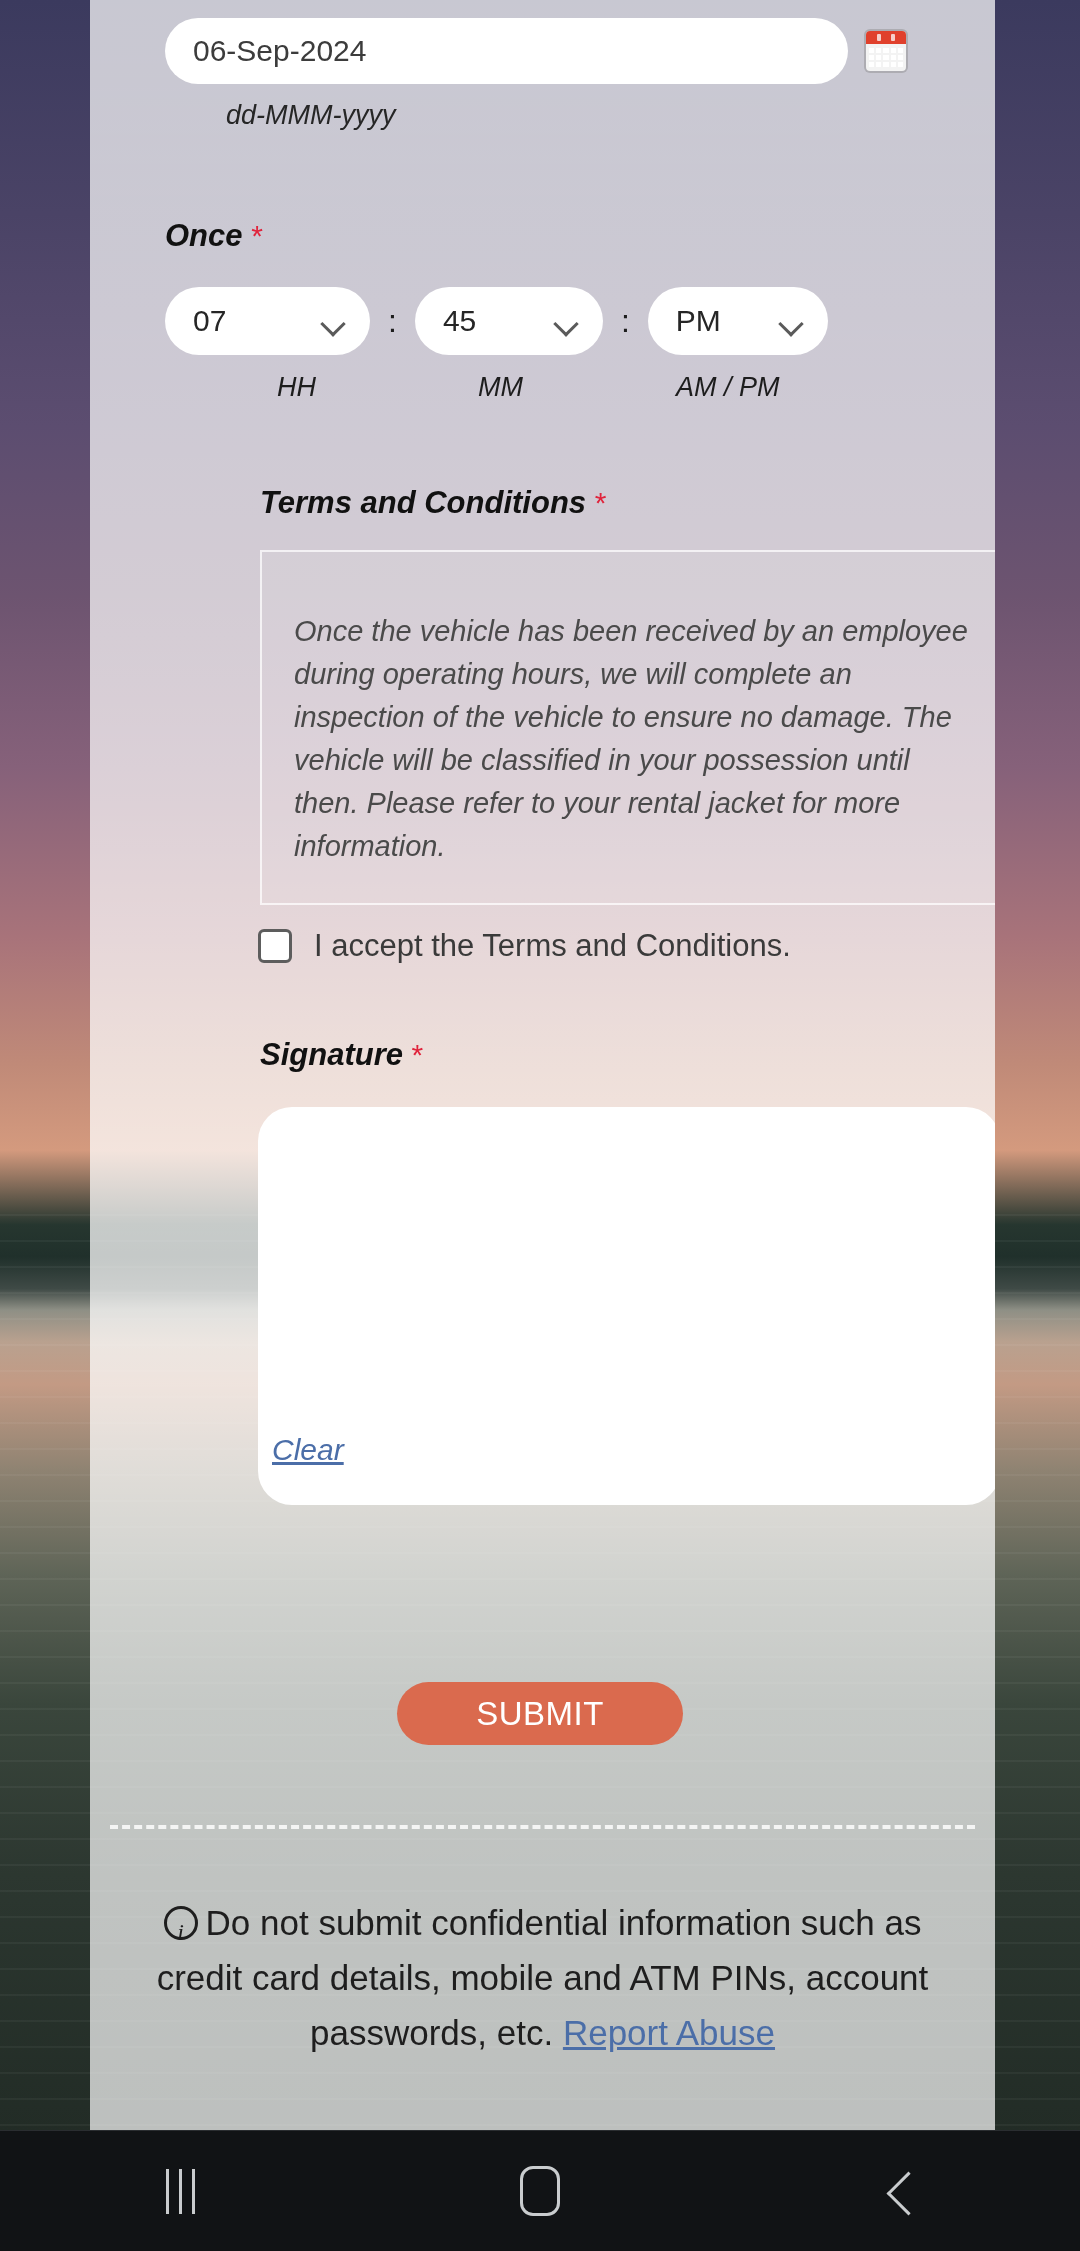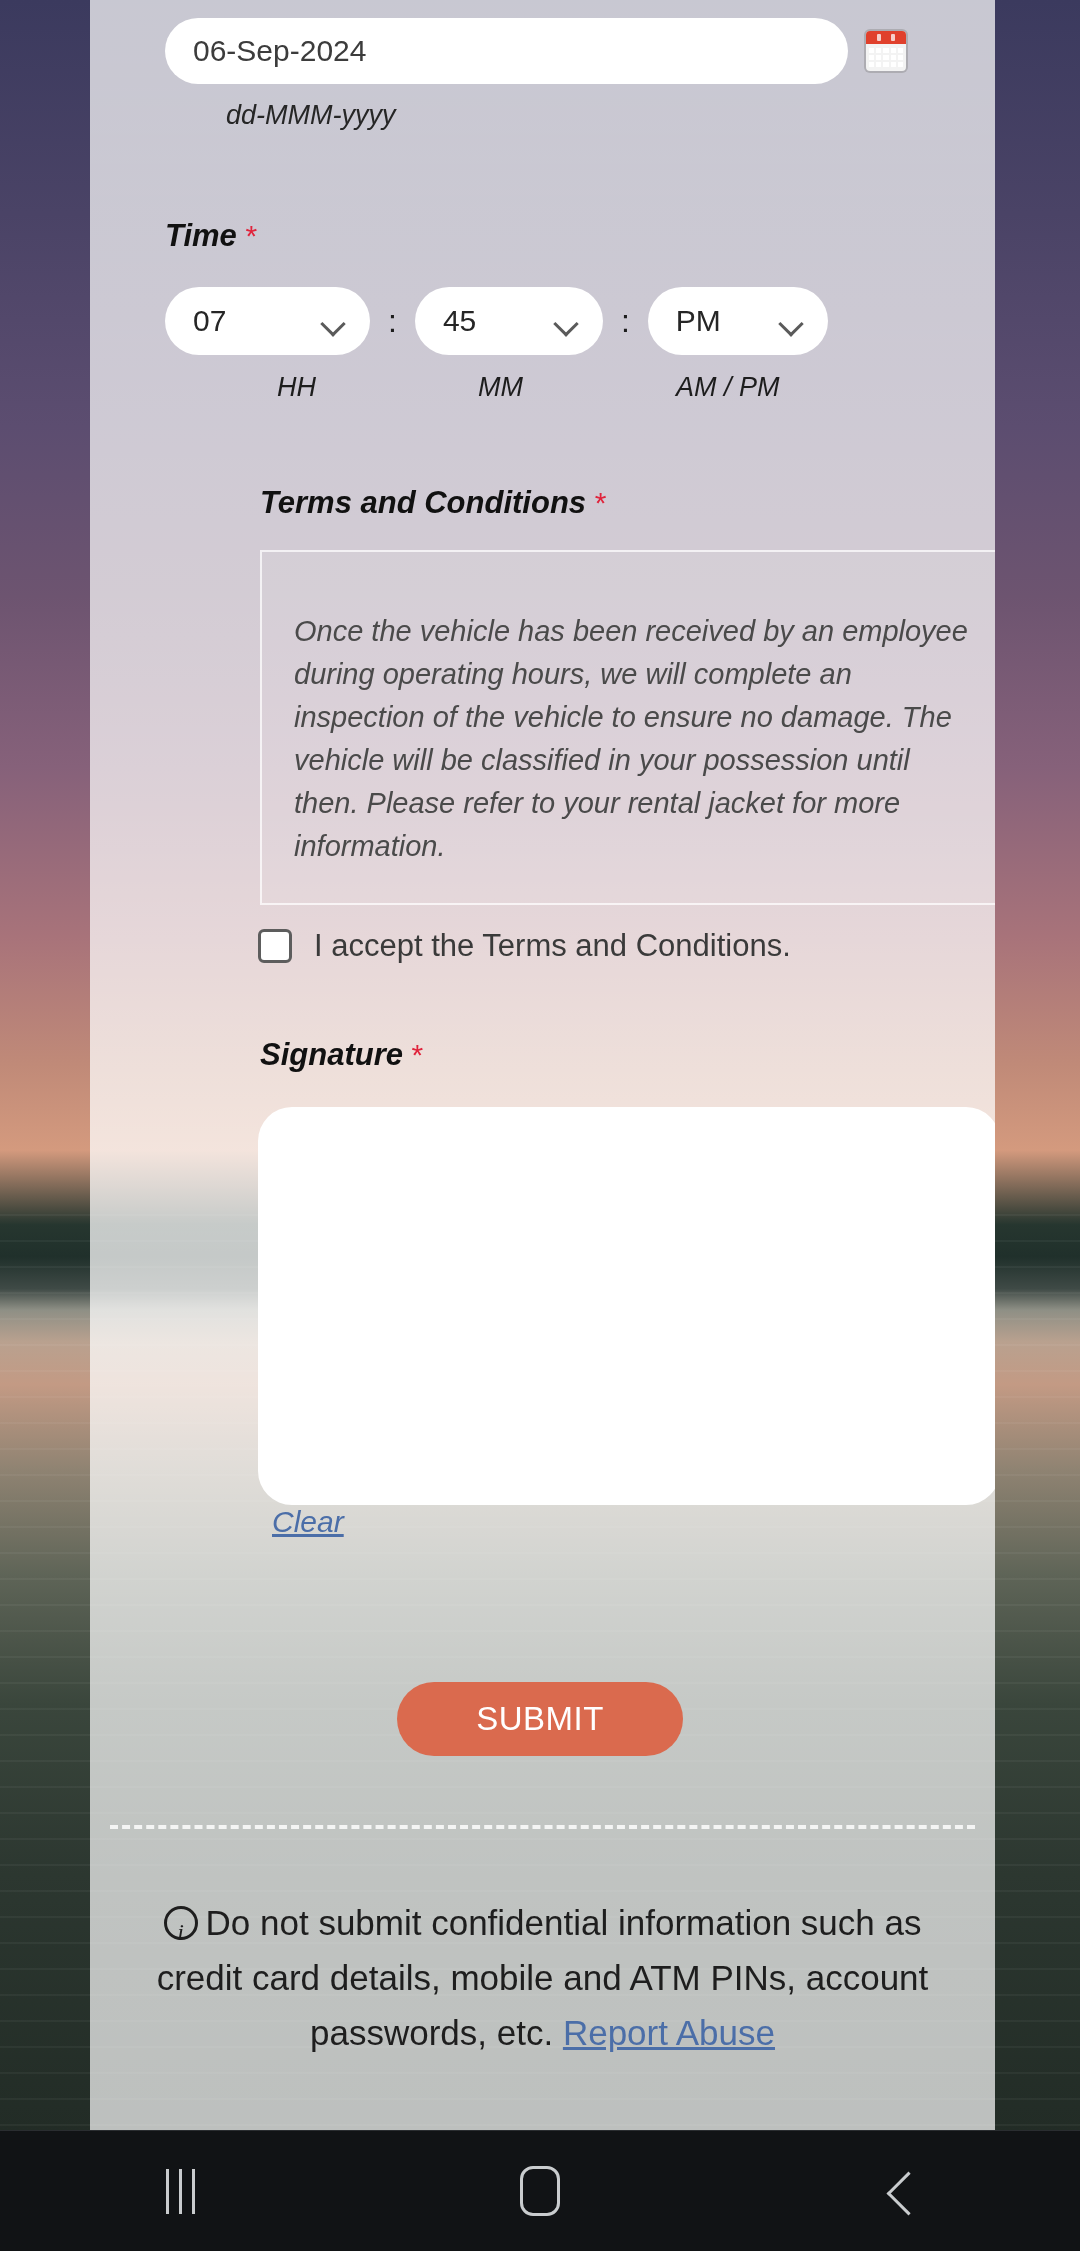--- a/index.html
+++ b/index.html
@@ -186,29 +186,29 @@
   .accept-label { font-size: 31px; color: #3a3a3a; }
 
   
   #sig-label { left: 170px; top: 1037px; }
   #sig-pad {
     position: absolute; left: 168px; top: 1107px;
     width: 742px; height: 398px;
     background: #ffffff; border-radius: 34px;
   }
   #clear-link {
-    position: absolute; left: 182px; top: 1505px;
+    position: absolute; left: 182px; top: 1433px;
     font-size: 30px; color: #4b6ea8; text-decoration: underline;
     font-style: italic;
   }
 
   
   #submit-btn {
     position: absolute; left: 307px; top: 1682px;
-    width: 286px; height: 74px; border-radius: 45px;
+    width: 286px; height: 63px; border-radius: 45px;
     background: #da6a4e; border: none;
     color: #ffffff; font-size: 33px; letter-spacing: 0.5px;
     font-family: "Liberation Sans", sans-serif;
     display: flex; align-items: center; justify-content: center;
   }
 
   
   #divider {
     position: absolute; left: 20px; top: 1825px;
     width: 865px; height: 0;
@@ -281,21 +281,21 @@
             <i></i>
             <i></i>
             <i></i>
             <i></i>
         </div>
       </div>
     </div>
     <div class="hint" id="date-hint">dd-MMM-yyyy</div>
 
     <div class="section-label" id="time-label">
-      <span>Time</span>
+      <span>Once</span>
       <span class="req">*</span>
     </div>
 
     <div class="time-row">
       <div class="time-select sel-hh">
         <span>07</span>
         <span class="chev"></span>
       </div>
       <span class="colon">:</span>
       <div class="time-select sel-mm">

